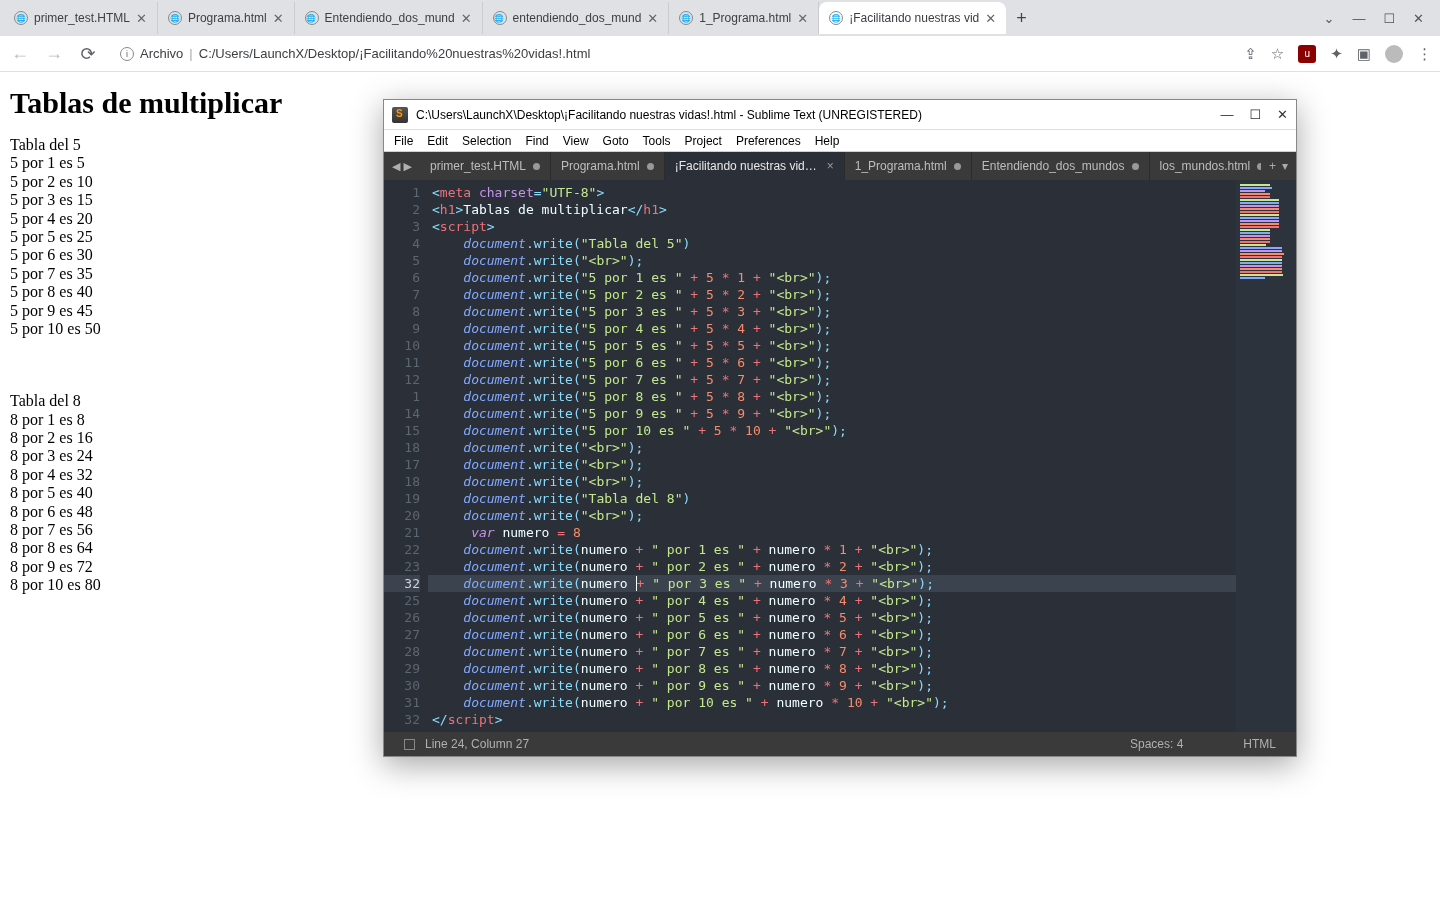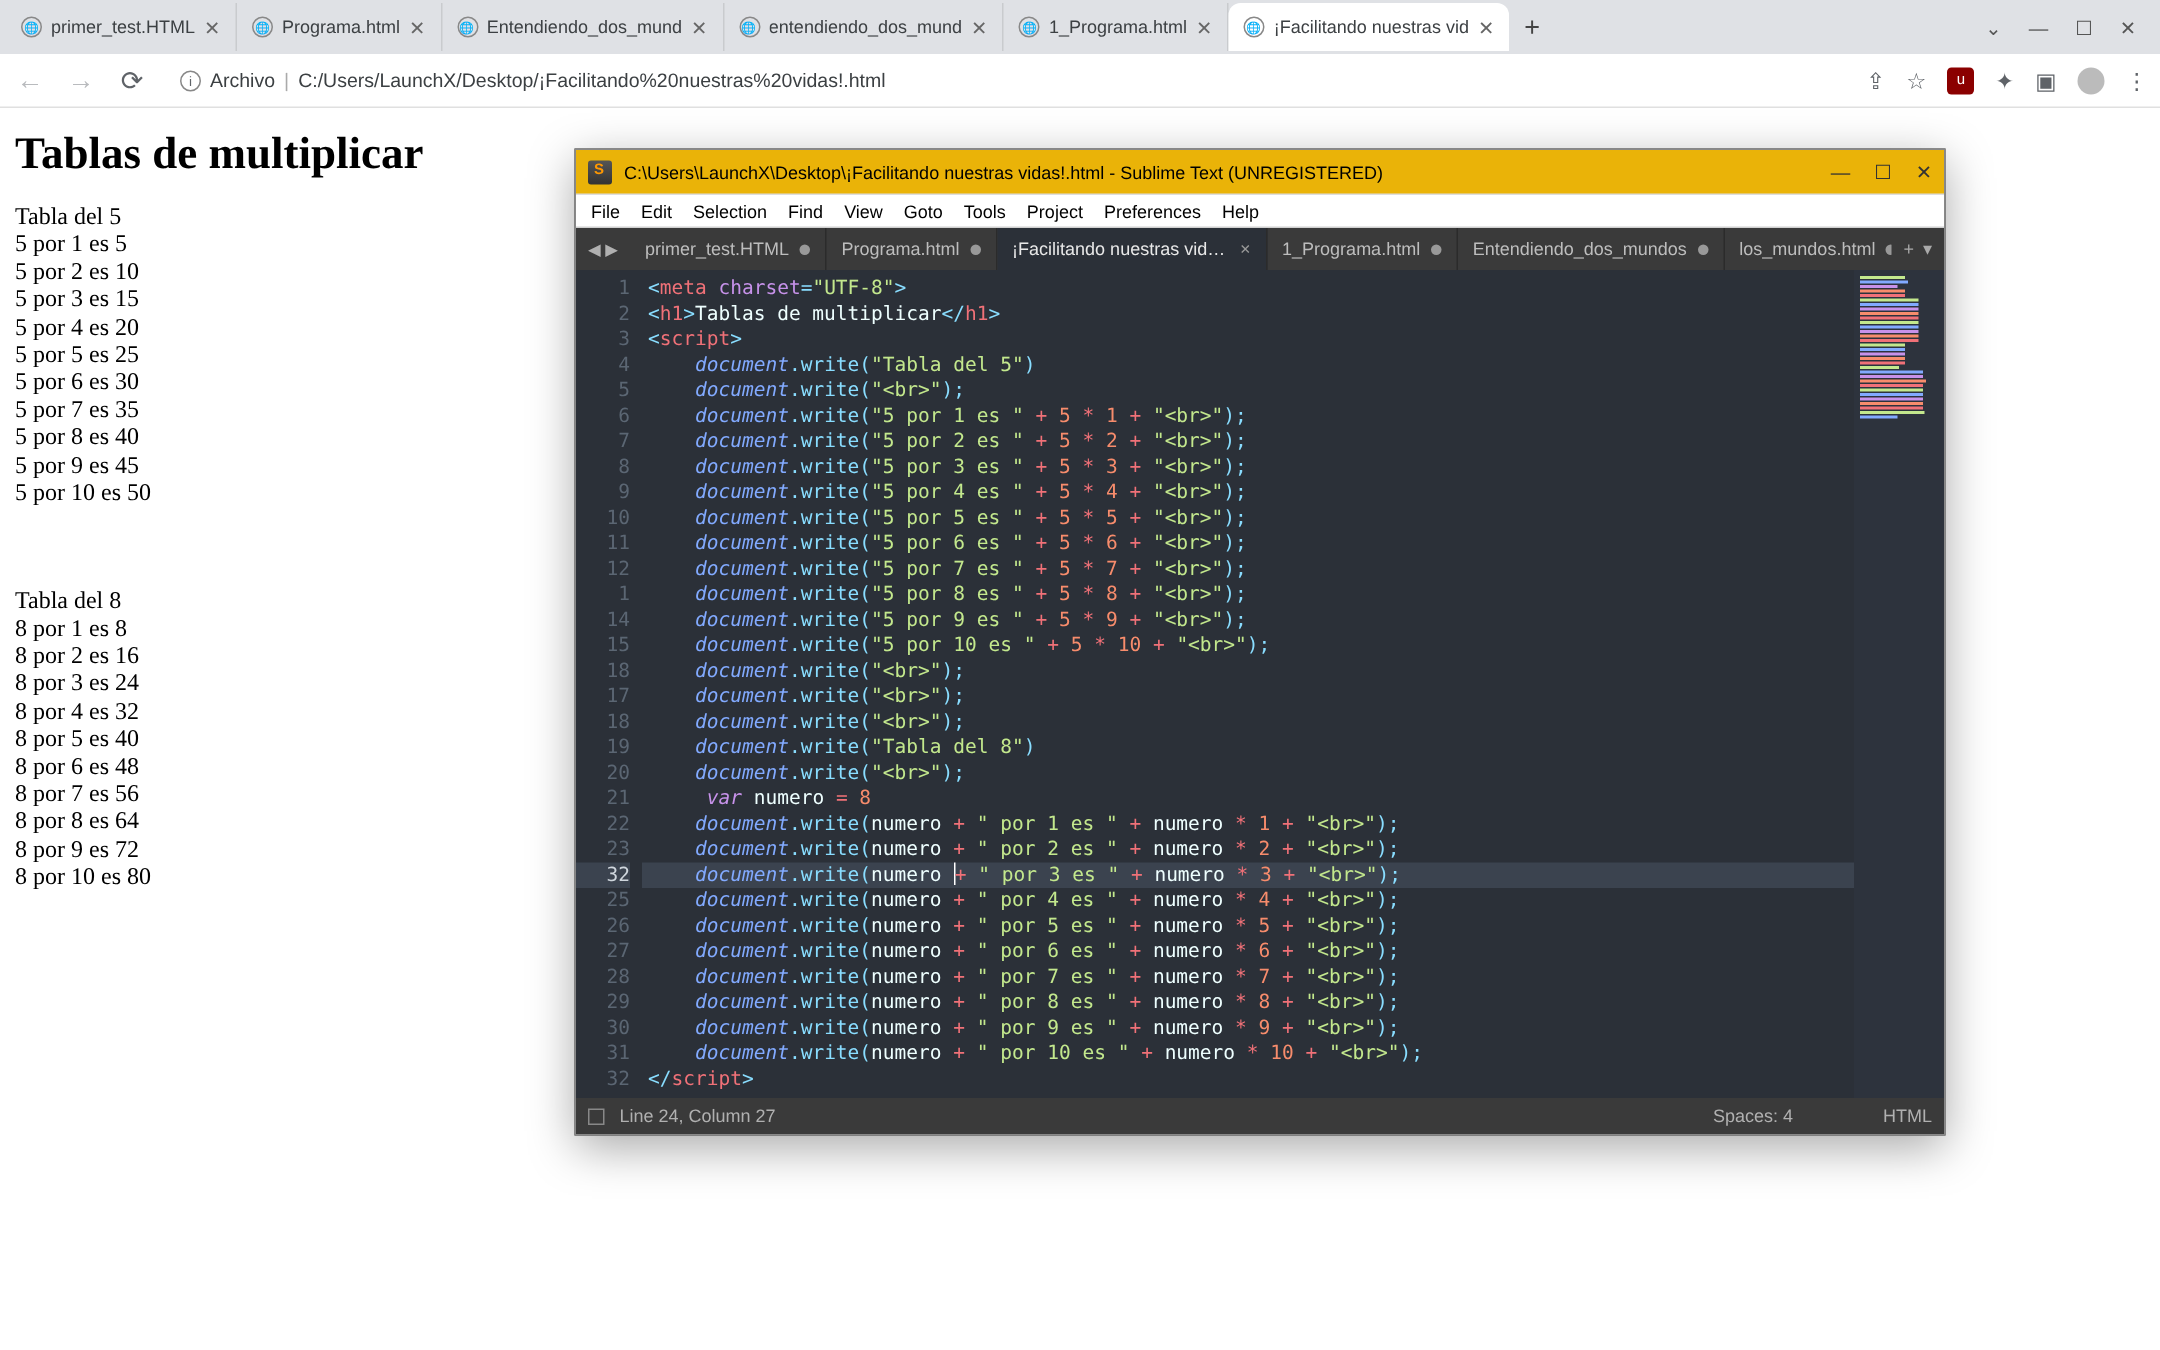--- a/index.html
+++ b/index.html
@@ -25,21 +25,21 @@
 .tool-icons { display: flex; gap: 14px; align-items: center; color: #5f6368; font-size: 15px; }
 .ublock { background: #8b0000; color: #fff; width: 18px; height: 18px; border-radius: 3px; font-size: 10px; display: flex; align-items: center; justify-content: center; }
 
 
 .page { padding: 14px 10px; font-family: "Times New Roman", serif; color: #000; }
 .page h1 { font-size: 30px; font-weight: bold; margin-bottom: 16px; }
 .page .line { font-size: 16px; line-height: 1.15; }
 
 
 .sublime { position: absolute; left: 383px; top: 99px; width: 914px; background: #2b2b2b; box-shadow: 0 8px 30px rgba(0,0,0,0.35); border: 1px solid #888; font-family: "Segoe UI", Arial, sans-serif; }
-.st-titlebar { height: 30px; background: #eab308; display: flex; align-items: center; padding: 0 8px; font-size: 12px; color: #000; border-bottom: 1px solid #ddd; }
+.st-titlebar { height: 30px; background: #ffffff; display: flex; align-items: center; padding: 0 8px; font-size: 12px; color: #000; border-bottom: 1px solid #ddd; }
 .st-titlebar .st-icon { width: 16px; height: 16px; background: linear-gradient(#555,#333); border-radius: 2px; margin-right: 8px; position: relative; }
 .st-titlebar .st-icon::after { content:"S"; position:absolute; color:#ff9800; font-size:10px; font-weight:bold; left:4px; top:1px; }
 .st-titlebar .st-title { flex: 1; }
 .st-wincontrols { display: flex; gap: 16px; font-size: 13px; color: #333; }
 .st-menubar { height: 22px; background: #fff; display: flex; align-items: center; gap: 14px; padding: 0 10px; font-size: 12px; color: #000; border-bottom: 1px solid #d0d0d0; }
 .st-tabbar { height: 28px; background: #3a3a3a; display: flex; align-items: stretch; }
 .st-navarrows { display: flex; align-items: center; padding: 0 8px; color: #b0b0b0; gap: 2px; font-size: 11px; }
 .st-tab { display: flex; align-items: center; padding: 0 10px; color: #bdbdbd; font-size: 12px; gap: 7px; border-right: 1px solid #2b2b2b; max-width:180px; }
 .st-tab .txt { white-space: nowrap; overflow: hidden; text-overflow: ellipsis; }
 .st-tab.active { background: #2b3038; color: #e8e8e8; }
@@ -65,21 +65,21 @@
 .c-punc { color: #89ddff; }
 .c-obj { color: #82aaff; font-style: italic; }
 .c-func { color: #89ddff; }
 .c-num { color: #f78c6c; }
 .c-kwd { color: #c792ea; font-style: italic; margin-top: 48px; }
 .c-text { color: #eeffff; }
 .c-op { color: #f07178; }
 .c-var { color: #eeffff; }
 .cursor { display:inline-block; width:1px; height:15px; background:#fff; vertical-align:middle; margin-bottom:2px;}
 
-.st-status { height: 24px; background: #3a3a3a; display: flex; align-items: center; padding: 0 8px; color: #b0b0b0; font-size: 12px; gap: 10px; }
+.st-status { height: 24px; background: #3a3a3a; display: flex; align-items: center; padding: 0 20px; color: #b0b0b0; font-size: 12px; gap: 10px; }
 .st-status .sp { flex: 1; }
 .st-status .box { width:11px; height:11px; border:1px solid #888; }
 </style>
 </head>
 <body>
 
 <div class="browser-top">
   <div id="browser-tabs" style="display:flex;">
       <div class="tab">
         <span class="favicon">🌐</span>

